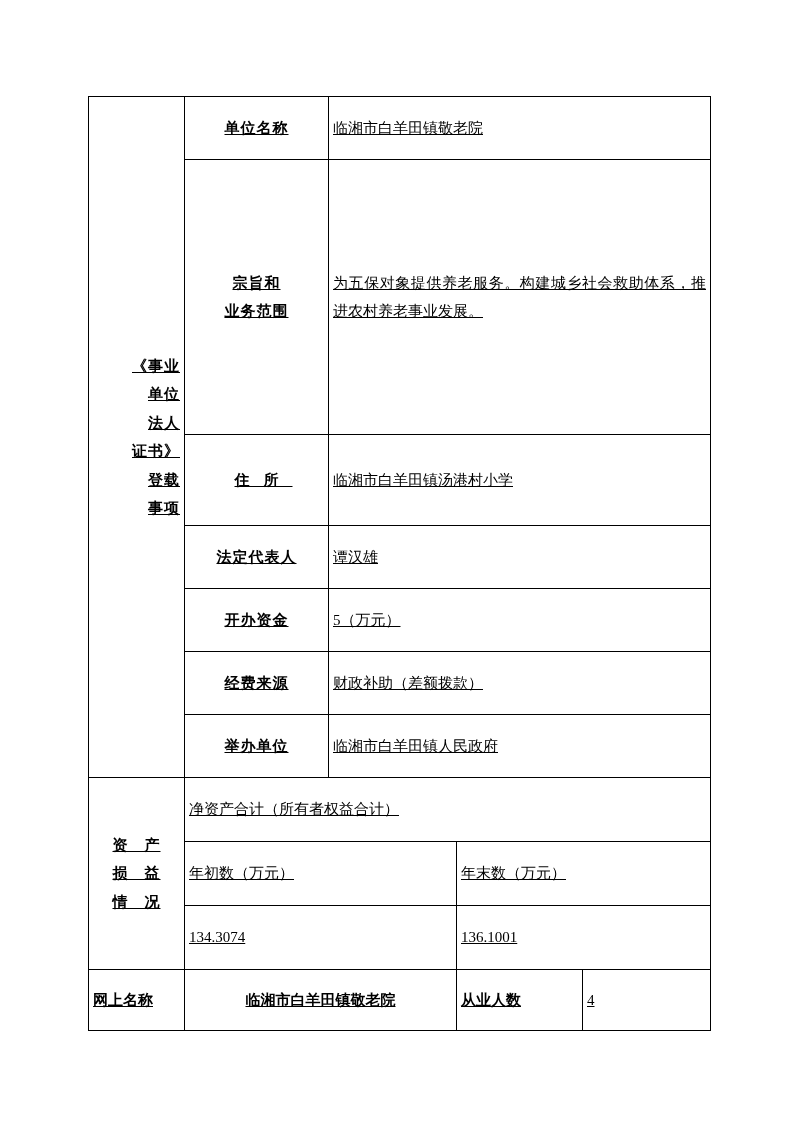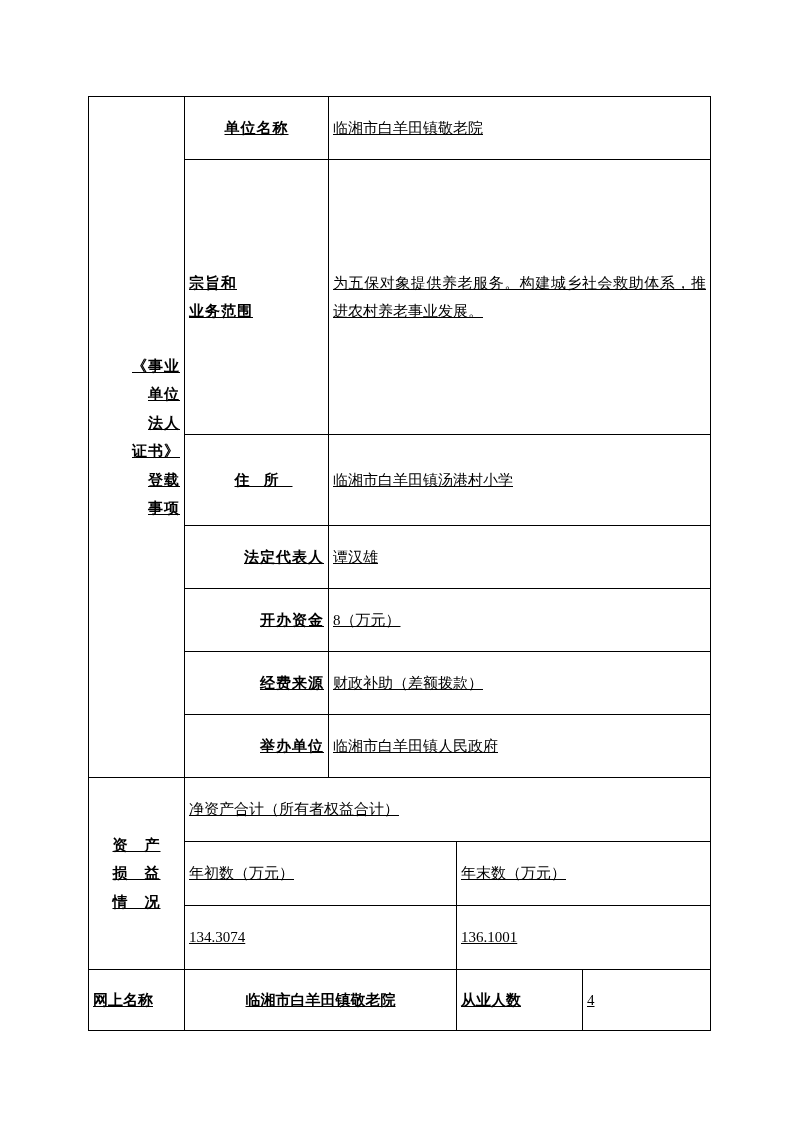--- a/index.html
+++ b/index.html
@@ -61,20 +61,21 @@
     padding: 6px 2px;
   }
   .vert-title span {
     display: block;
   }
   .spaced {
     letter-spacing: 14px;
     padding-left: 14px;
   }
   .scope-cell {
+    text-align: center;
     font-weight: bold;
     font-size: 16px;
     line-height: 2.2;
     letter-spacing: 1px;
   }
   .scope-text {
     padding: 14px 14px 14px 12px;
     font-size: 15px;
     line-height: 2.1;
     vertical-align: top;
@@ -88,21 +89,21 @@
     font-weight: bold;
     font-size: 17px;
     line-height: 2.4;
     letter-spacing: 1px;
     margin-left: 36px;
   }
   .asset-label span { display: block; }
   .row-h1 { height: 54px; }
   .row-scope { height: 266px; }
   .row-addr { height: 82px; }
-  .row-std { height: 54px; text-align: right; }
+  .row-std { height: 54px; }
   .row-asset { height: 55px; }
   .row-last { height: 52px; }
   .center-b {
     text-align: left;
     font-weight: bold;
     font-size: 16px;
   }
   .bold-val {
     text-align: center;
     font-weight: bold;
@@ -154,21 +155,21 @@
         <td colspan="3" class="val">临湘市白羊田镇汤港村小学</td>
       </tr>
 
       <tr>
         <td class="lbl row-std">法定代表人</td>
         <td colspan="3" class="val">谭汉雄</td>
       </tr>
 
       <tr>
         <td class="lbl row-std">开办资金</td>
-        <td colspan="3" class="val">8（万元）</td>
+        <td colspan="3" class="val">5（万元）</td>
       </tr>
 
       <tr>
         <td class="lbl row-std">经费来源</td>
         <td colspan="3" class="val">财政补助（差额拨款）</td>
       </tr>
 
       <tr>
         <td class="lbl row-std">举办单位</td>
         <td colspan="3" class="val">临湘市白羊田镇人民政府</td>

